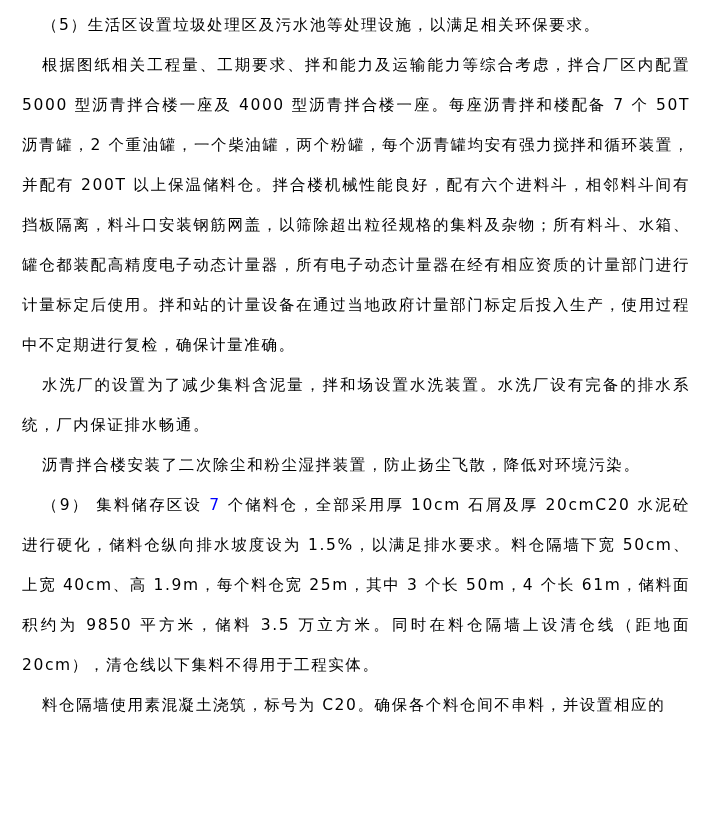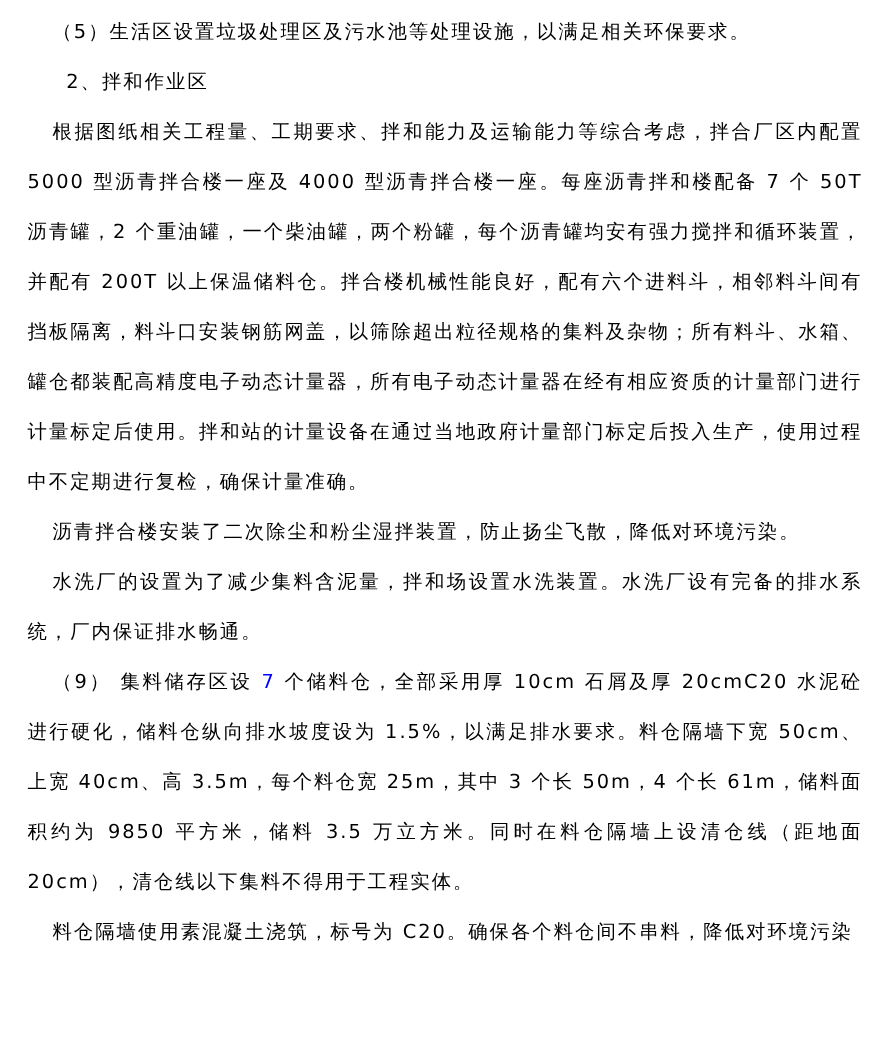--- a/index.html
+++ b/index.html
@@ -33,20 +33,19 @@
   .page span {
     white-space: pre-wrap;
   }
 </style>
 </head>
 <body>
 
 <div class="page">
   <div id="doc-body">
       <p class="body"><span>（5）生活区设置垃圾处理区及污水池等处理设施，以满足相关环保要求。</span></p>
-      <p class="heading"><span>2、拌和作业区</span></p>
       <p class="body"><span>根据图纸相关工程量、工期要求、拌和能力及运输能力等综合考虑，拌合厂区内配置 5000 型沥青拌合楼一座及 4000 型沥青拌合楼一座。每座沥青拌和楼配备 7 个 50T 沥青罐，2 个重油罐，一个柴油罐，两个粉罐，每个沥青罐均安有强力搅拌和循环装置，并配有 200T 以上保温储料仓。拌合楼机械性能良好，配有六个进料斗，相邻料斗间有挡板隔离，料斗口安装钢筋网盖，以筛除超出粒径规格的集料及杂物；所有料斗、水箱、罐仓都装配高精度电子动态计量器，所有电子动态计量器在经有相应资质的计量部门进行计量标定后使用。拌和站的计量设备在通过当地政府计量部门标定后投入生产，使用过程中不定期进行复检，确保计量准确。</span></p>
+      <p class="body"><span>水洗厂的设置为了减少集料含泥量，拌和场设置水洗装置。水洗厂设有完备的排水系统，厂内保证排水畅通。</span></p>
       <p class="body"><span>沥青拌合楼安装了二次除尘和粉尘湿拌装置，防止扬尘飞散，降低对环境污染。</span></p>
-      <p class="body"><span>水洗厂的设置为了减少集料含泥量，拌和场设置水洗装置。水洗厂设有完备的排水系统，厂内保证排水畅通。</span></p>
-      <p class="body"><span>（9） 集料储存区设 </span><span style="color: rgb(0, 0, 255);">7</span><span> 个储料仓，全部采用厚 10cm 石屑及厚 20cmC20 水泥砼进行硬化，储料仓纵向排水坡度设为 1.5%，以满足排水要求。料仓隔墙下宽 50cm、上宽 40cm、高 3.5m，每个料仓宽 25m，其中 3 个长 50m，4 个长 61m，储料面积约为 9850 平方米，储料 3.5 万立方米。同时在料仓隔墙上设清仓线（距地面 20cm），清仓线以下集料不得用于工程实体。</span></p>
-      <p class="body"><span>料仓隔墙使用素混凝土浇筑，标号为 C20。确保各个料仓间不串料，降低对环境污染</span></p>
+      <p class="body"><span>（9） 集料储存区设 </span><span style="color: rgb(0, 0, 255);">7</span><span> 个储料仓，全部采用厚 10cm 石屑及厚 20cmC20 水泥砼进行硬化，储料仓纵向排水坡度设为 1.5%，以满足排水要求。料仓隔墙下宽 50cm、上宽 40cm、高 1.9m，每个料仓宽 25m，其中 3 个长 50m，4 个长 61m，储料面积约为 9850 平方米，储料 3.5 万立方米。同时在料仓隔墙上设清仓线（距地面 20cm），清仓线以下集料不得用于工程实体。</span></p>
+      <p class="body"><span>料仓隔墙使用素混凝土浇筑，标号为 C20。确保各个料仓间不串料，并设置相应的</span></p>
     </div>
 </div>
 
 </body></html>

